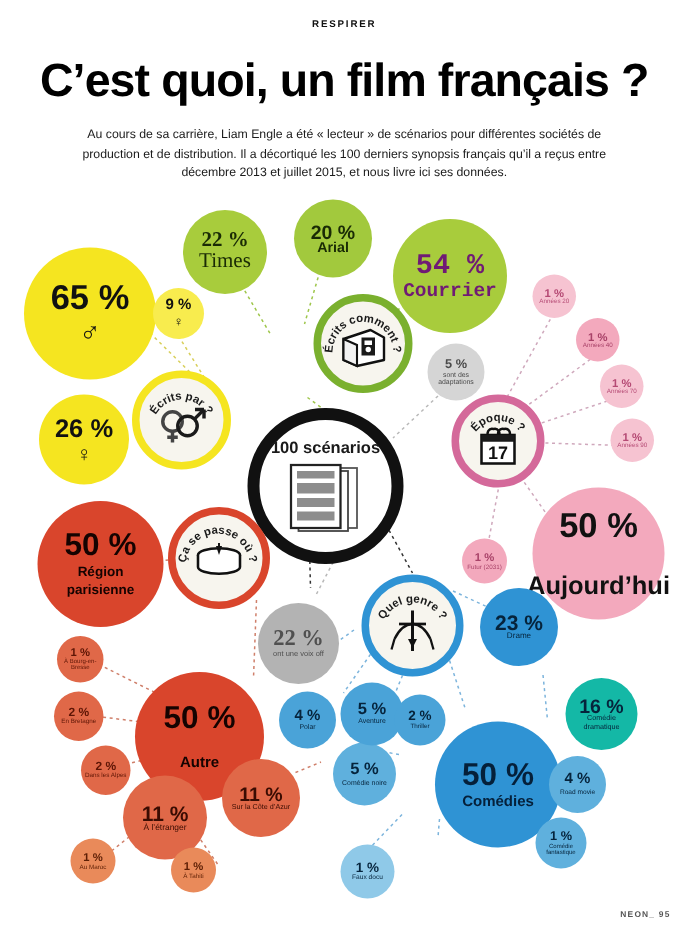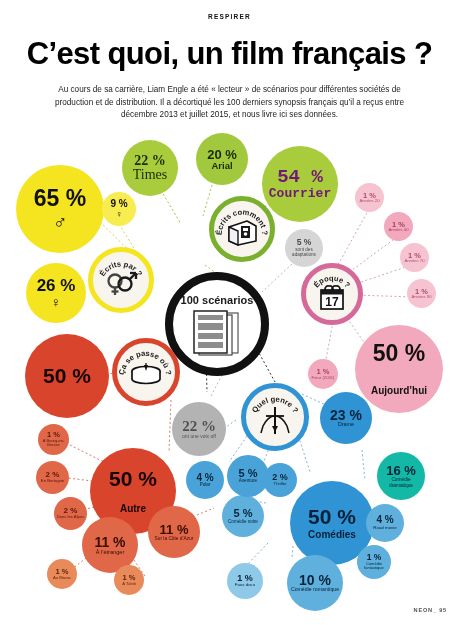--- a/index.html
+++ b/index.html
@@ -231,21 +231,21 @@
     <span class="pct" style="font-size:7.5px;">1 %</span>
     <span class="lbl" style="font-size:4.2px;font-weight:400;">Années 90</span>
   </div>
   <div class="bubble" style="left:308px;top:359px;width:30px;height:30px;background:#f3a9bd;color:#a84268;">
     <span class="pct" style="font-size:7.5px;">1 %</span>
     <span class="lbl" style="font-size:4.2px;font-weight:400;">Futur (2031)</span>
   </div>
 
   <div class="bubble" style="left:355px;top:325px;width:88px;height:88px;background:#f3a9bd;color:#111;">
     <span class="pct" style="font-size:23px;">50 %</span>
-    <span class="lbl" style="font-size:10px;margin-top:20px;">Aujourd’hui</span>
+    <span class="lbl" style="font-size:17px;margin-top:20px;">Aujourd’hui</span>
   </div>
 
   <div class="hub" style="left:301px;top:263px;width:62px;height:62px;border:5px solid #d4699a;">
     <div class="hub-title">
       <svg viewBox="0 0 62 62">
         <defs>
             <path id="arcEQ" d="M 9 37 A 22 22 0 0 1 53 37" fill="none"></path>
           </defs>
         <text font-size="8.3"><textPath href="#arcEQ" startOffset="50%" text-anchor="middle">Époque ?</textPath></text>
       </svg>
@@ -271,20 +271,21 @@
         <rect x="9" y="7" width="25" height="5" fill="#8d8d8d"></rect>
         <rect x="9" y="15" width="25" height="7" fill="#8d8d8d"></rect>
         <rect x="9" y="25" width="25" height="6" fill="#8d8d8d"></rect>
         <rect x="9" y="34" width="25" height="6" fill="#8d8d8d"></rect>
       </svg>
     </span>
   </div>
 
   <div class="bubble" style="left:25px;top:334px;width:84px;height:84px;background:#d9452c;color:#150301;">
     <span class="pct" style="font-size:21px;">50 %</span>
+    <span class="lbl" style="font-size:9px;line-height:1.25;margin-top:2px;width:76px;">Région parisienne</span>
   </div>
 
   <div class="bubble" style="left:90px;top:448px;width:86px;height:86px;background:#d9452c;color:#150301;">
     <span class="pct" style="font-size:21px;">50 %</span>
     <span class="lbl" style="font-size:10px;margin-top:15px;">Autre</span>
   </div>
 
   <div class="bubble" style="left:38px;top:424px;width:31px;height:31px;background:#e06848;color:#5d1505;">
     <span class="pct" style="font-size:7.5px;">1 %</span>
     <span class="lbl" style="font-size:4px;font-weight:400;line-height:1.1;width:28px;">À Bourg-en-Bresse</span>
@@ -354,24 +355,20 @@
   <div class="bubble" style="left:366px;top:504px;width:38px;height:38px;background:#5fb0dd;color:#06243c;">
     <span class="pct" style="font-size:10px;">4 %</span>
     <span class="lbl" style="font-size:4.4px;font-weight:400;line-height:1.1;width:34px;">Road movie</span>
   </div>
 
   <div class="bubble" style="left:357px;top:545px;width:34px;height:34px;background:#5fb0dd;color:#06243c;">
     <span class="pct" style="font-size:8.5px;">1 %</span>
     <span class="lbl" style="font-size:4px;font-weight:400;line-height:1.1;width:31px;">Comédie fantastique</span>
   </div>
 
-  <div class="bubble" style="left:287px;top:555px;width:56px;height:56px;background:#5fb0dd;color:#06243c;">
-    <span class="pct" style="font-size:14px;">10 %</span>
-    <span class="lbl" style="font-size:5.2px;font-weight:400;line-height:1.1;width:50px;">Comédie romantique</span>
-  </div>
 
   <div class="bubble" style="left:227px;top:563px;width:36px;height:36px;background:#8fc9e8;color:#06243c;">
     <span class="pct" style="font-size:9px;">1 %</span>
     <span class="lbl" style="font-size:4.4px;font-weight:400;">Faux docu</span>
   </div>
 
   <div class="bubble" style="left:222px;top:495px;width:42px;height:42px;background:#5fb0dd;color:#06243c;">
     <span class="pct" style="font-size:11px;">5 %</span>
     <span class="lbl" style="font-size:4.6px;font-weight:400;line-height:1.1;width:38px;">Comédie noire</span>
   </div>

